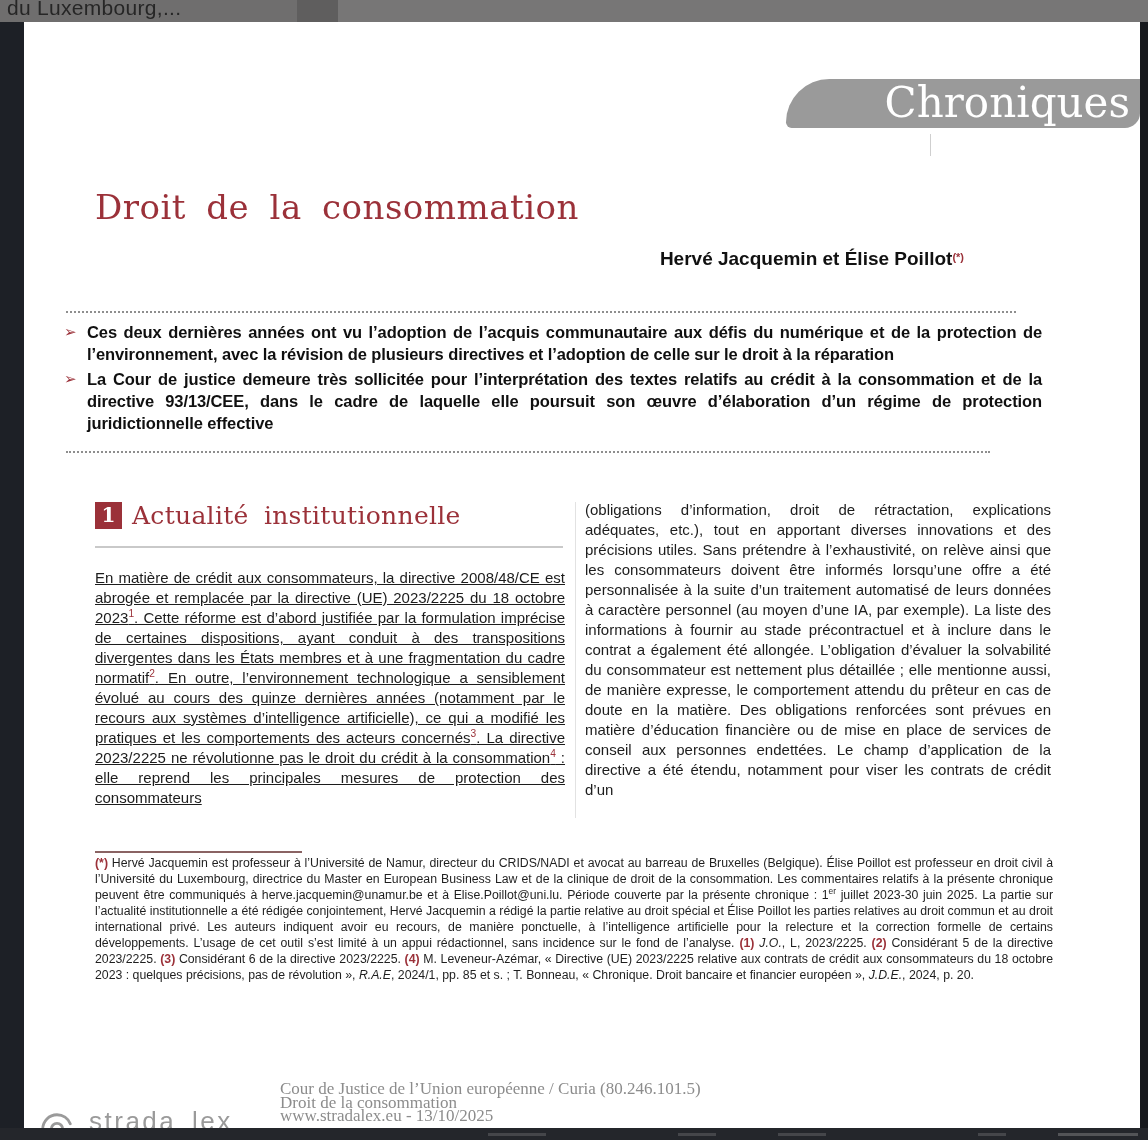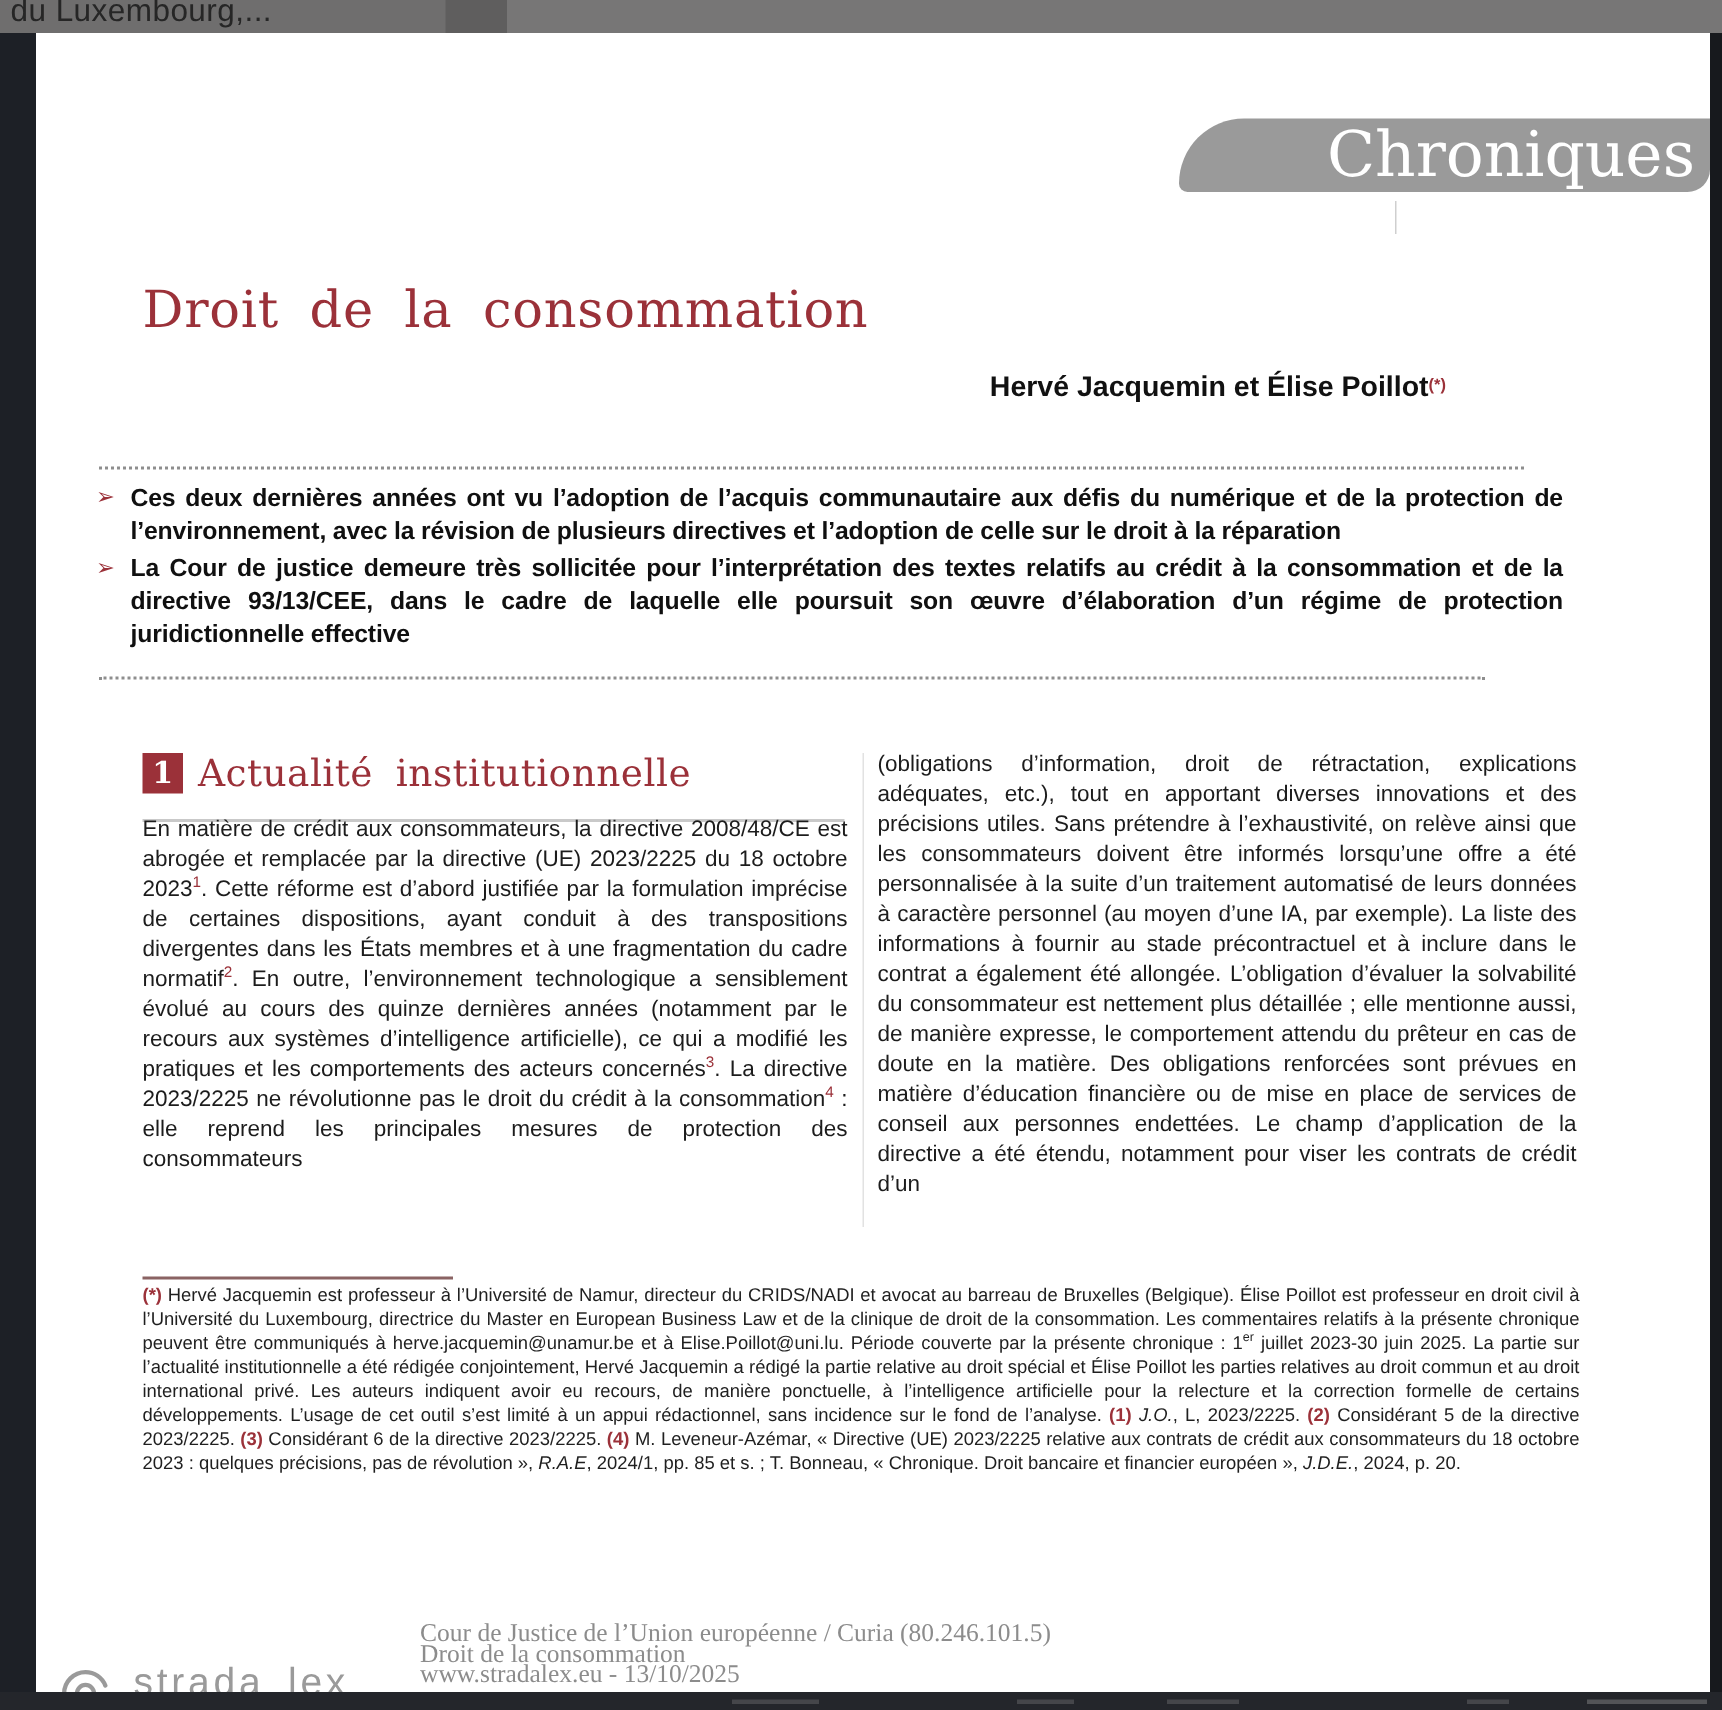--- a/index.html
+++ b/index.html
@@ -45,21 +45,21 @@
 
   .section-head{position:absolute;left:71px;top:479px;display:flex;align-items:center;gap:10px;}
   .secnum{display:inline-block;width:27px;height:27px;background:var(--accent-red);color:#fff;
           font-family:"DejaVu Serif","Liberation Serif",serif;font-weight:bold;font-size:20px;
           line-height:27px;text-align:center;}
   .sectitle{font-family:"DejaVu Serif","Liberation Serif",serif;font-size:25px;color:var(--accent-red);
           word-spacing:7px;letter-spacing:.3px;}
   .head-rule{position:absolute;left:71px;top:524px;width:468px;height:2px;background:#c9c9c9;}
 
   .col{position:absolute;font-size:15px;line-height:20px;color:var(--text-dark);text-align:justify;}
-  .col-left{left:71px;top:521px;width:470px;}
+  .col-left{left:71px;top:546px;width:470px;text-decoration:underline;}
   .col-right{left:561px;top:478px;width:466px;}
   .col-divider{position:absolute;left:551px;top:480px;width:1px;height:316px;background:#e2e2e2;}
 
   .sup{vertical-align:super;font-size:68%;line-height:0;}
   .red{color:var(--accent-red);}
   .it{font-style:italic;}
   .bd{font-weight:bold;}
 
   .fn-rule{position:absolute;left:71px;top:829px;width:207px;height:2px;background:var(--footnote-rule);}
   .footnotes{position:absolute;left:71px;top:833px;width:958px;font-size:12.3px;line-height:16px;

